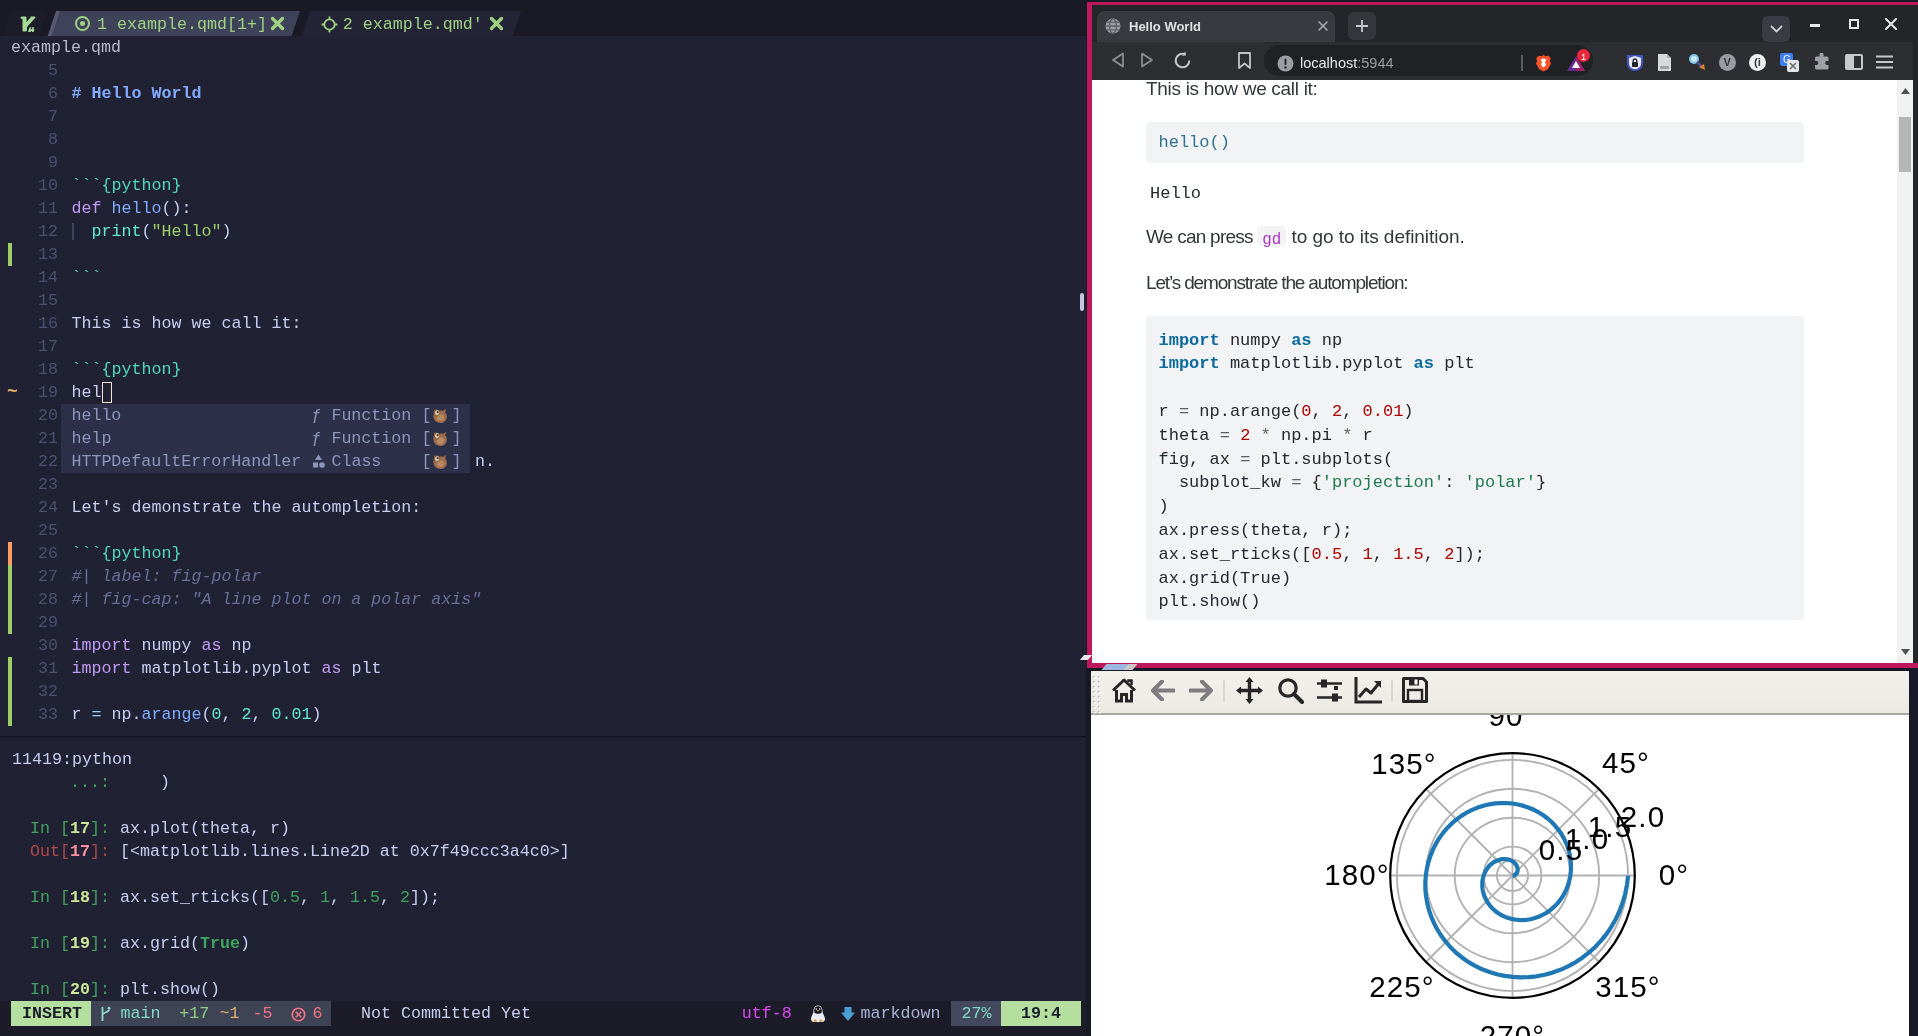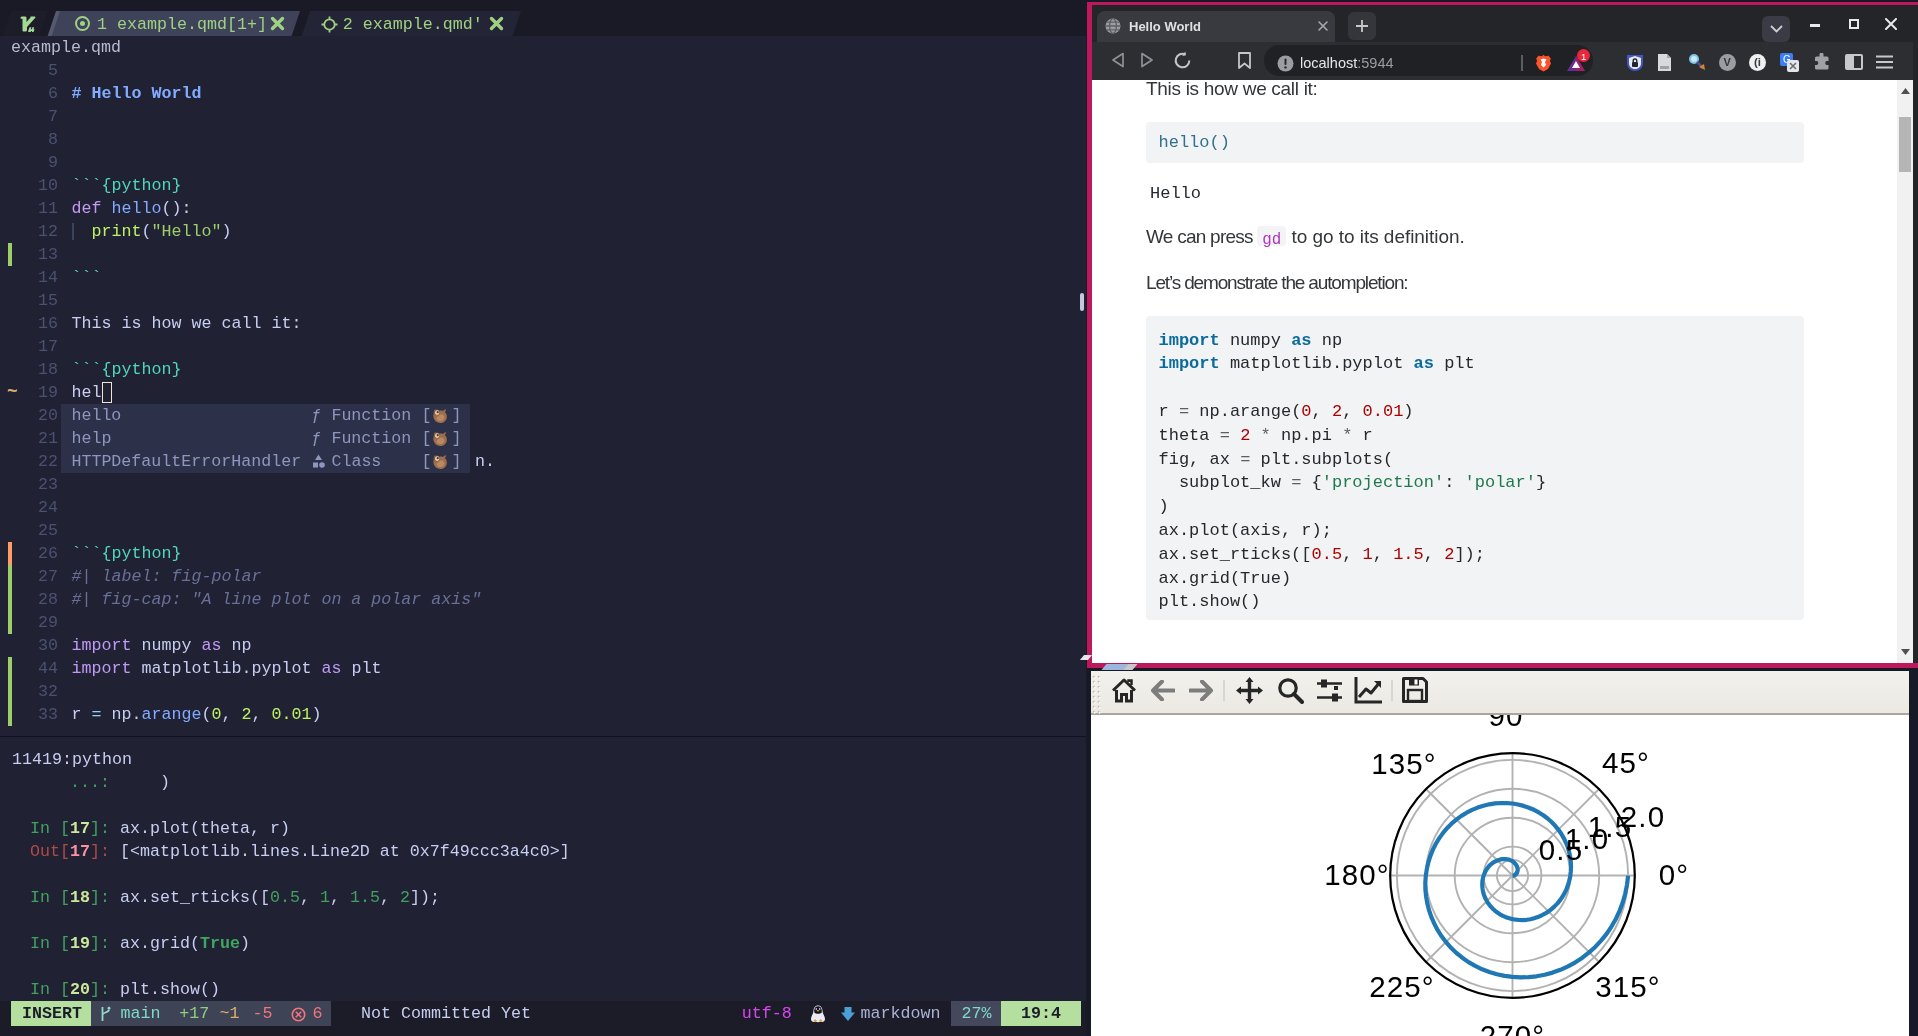--- a/index.html
+++ b/index.html
@@ -4,21 +4,21 @@
 html,body{width:1918px;height:1036px;overflow:hidden;background:#181926}
 .m{font-family:"Liberation Mono",monospace;font-size:16.66px;line-height:23px;white-space:pre}
 .s{font-family:"Liberation Sans",sans-serif}
 .abs{position:absolute}
 #nvim{position:absolute;left:0;top:0;width:1086px;height:1036px;background:#202132;overflow:hidden}
 .row{position:absolute;left:0;white-space:pre}
 .num{position:absolute;width:58px;text-align:right;color:#4a5172}
 .sgn{position:absolute;left:8px;width:4px;height:23px}
 .b{font-weight:bold}
 .fg{color:#c7cef2}.blue{color:#82aaff}.teal{color:#4ed8bc}.purple{color:#c09af5}
-.green{color:#9ece6a}.orange{color:#bef264}.cmt{color:#697098;font-style:italic}
+.green{color:#9ece6a}.orange{color:#5eead4}.cmt{color:#697098;font-style:italic}
 .lblue{color:#8fd2f5}
 #pum{position:absolute;left:61px;top:404px;width:409px;height:69px;background:#2d3049}
 .pi{color:#8d96bd}
 #sl{position:absolute;left:0;top:1001px;width:1086px;height:25px;background:#1b1c28;font-family:"Liberation Mono",monospace;font-size:16.66px;line-height:25px}
 .chip{position:absolute;top:0;height:25px}
 #browser{position:absolute;left:1087px;top:2px;width:864px;height:666px;background:#be185d}
 #bwin{position:absolute;left:5px;top:3px;right:5px;bottom:5px;background:#242528}
 #btabs{position:absolute;left:0;top:0;width:821px;height:37px;background:#242528}
 #btool{position:absolute;left:0;top:37px;width:821px;height:38px;background:#2d2e32}
 #bcontent{position:absolute;left:0;top:75px;width:821px;height:583px;background:#fff;overflow:hidden}
@@ -72,31 +72,32 @@
 <div class="m num" style="top:427px">21</div>
 <div class="m num" style="top:450px">22</div>
 <div class="m num" style="top:473px">23</div>
 <div class="m num" style="top:496px">24</div>
 <div class="m num" style="top:519px">25</div>
 <div class="m num" style="top:542px">26</div>
 <div class="m num" style="top:565px">27</div>
 <div class="m num" style="top:588px">28</div>
 <div class="m num" style="top:611px">29</div>
 <div class="m num" style="top:634px">30</div>
-<div class="m num" style="top:657px">44</div>
+<div class="m num" style="top:657px">31</div>
 <div class="m num" style="top:680px">32</div>
 <div class="m num" style="top:703px">33</div>
 <div class="m row" style="top:82px;left:71.5px"><span class="blue b"># Hello World</span></div>
 <div class="m row" style="top:174px;left:71.5px"><span class="teal">```{python}</span></div>
 <div class="m row" style="top:197px;left:71.5px"><span class="purple">def</span> <span class="blue">hello</span><span class="fg">():</span></div>
 <div class="m row" style="top:220px;left:71.5px"><span class="orange">  print</span><span class="fg">(</span><span class="green">"Hello"</span><span class="fg">)</span></div>
 <div class="m row" style="top:266px;left:71.5px"><span class="teal">```</span></div>
 <div class="m row" style="top:312px;left:71.5px"><span class="fg">This is how we call it:</span></div>
 <div class="m row" style="top:358px;left:71.5px"><span class="teal">```{python}</span></div>
 <div class="m row" style="top:381px;left:71.5px"><span class="fg">hel</span></div>
+<div class="m row" style="top:496px;left:71.5px"><span class="fg">Let's demonstrate the autompletion:</span></div>
 <div class="m row" style="top:542px;left:71.5px"><span class="teal">```{python}</span></div>
 <div class="m row" style="top:565px;left:71.5px"><span class="cmt">#| label: fig-polar</span></div>
 <div class="m row" style="top:588px;left:71.5px"><span class="cmt">#| fig-cap: "A line plot on a polar axis"</span></div>
 <div class="m row" style="top:634px;left:71.5px"><span class="purple">import</span> <span class="fg">numpy</span> <span class="purple">as</span> <span class="fg">np</span></div>
 <div class="m row" style="top:657px;left:71.5px"><span class="purple">import</span> <span class="fg">matplotlib.pyplot</span> <span class="purple">as</span> <span class="fg">plt</span></div>
 <div class="m row" style="top:703px;left:71.5px"><span class="fg">r <span class="lblue">=</span> np.</span><span class="blue">arange</span><span class="fg">(</span><span class="orange">0</span><span class="fg">, </span><span class="orange">2</span><span class="fg">, </span><span class="orange">0.01</span><span class="fg">)</span></div>
 <div class="abs" style="left:72px;top:223px;width:1.5px;height:17px;background:#3d425e"></div>
 <div class="sgn" style="top:243px;background:#9ece6a"></div>
 <div class="sgn" style="top:565px;background:#9ece6a"></div>
 <div class="sgn" style="top:588px;background:#9ece6a"></div>
@@ -303,21 +304,21 @@
 <div class="qt abs" style="left:54px;top:190.8px;letter-spacing:-1.15px">Let’s demonstrate the autompletion:</div>
 <div class="abs" style="left:54px;top:236px;width:658px;height:304px;background:#f1f3f5;border-radius:4px"></div>
 <div class="qc abs" style="left:66.5px;top:248.5px"><span class="kw">import</span> numpy <span class="kw">as</span> np</div>
 <div class="qc abs" style="left:66.5px;top:272.3px"><span class="kw">import</span> matplotlib.pyplot <span class="kw">as</span> plt</div>
 <div class="qc abs" style="left:66.5px;top:296.1px"></div>
 <div class="qc abs" style="left:66.5px;top:319.9px">r <span class="op">=</span> np.arange(<span class="nu">0</span>, <span class="nu">2</span>, <span class="nu">0.01</span>)</div>
 <div class="qc abs" style="left:66.5px;top:343.7px">theta <span class="op">=</span> <span class="nu">2</span> <span class="op">*</span> np.pi <span class="op">*</span> r</div>
 <div class="qc abs" style="left:66.5px;top:367.5px">fig, ax <span class="op">=</span> plt.subplots(</div>
 <div class="qc abs" style="left:66.5px;top:391.3px">  subplot_kw <span class="op">=</span> {<span class="st">'projection'</span>: <span class="st">'polar'</span>}</div>
 <div class="qc abs" style="left:66.5px;top:415.1px">)</div>
-<div class="qc abs" style="left:66.5px;top:438.9px">ax.plot(axis, r);</div>
+<div class="qc abs" style="left:66.5px;top:438.9px">ax.press(theta, r);</div>
 <div class="qc abs" style="left:66.5px;top:462.7px">ax.set_rticks([<span class="nu">0.5</span>, <span class="nu">1</span>, <span class="nu">1.5</span>, <span class="nu">2</span>]);</div>
 <div class="qc abs" style="left:66.5px;top:486.5px">ax.grid(True)</div>
 <div class="qc abs" style="left:66.5px;top:510.3px">plt.show()</div>
 <div class="abs" style="left:805px;top:0;width:16px;height:583px;background:#f1f1f1"></div>
 <svg class="abs" style="left:809px;top:8px" width="9" height="6" viewBox="0 0 9 6">
           <path d="M4.5 0 L9 6 H0 Z" fill="#505050"></path>
         </svg>
 <svg class="abs" style="left:809px;top:569px" width="9" height="6" viewBox="0 0 9 6">
           <path d="M4.5 6 L9 0 H0 Z" fill="#505050"></path>
         </svg>

